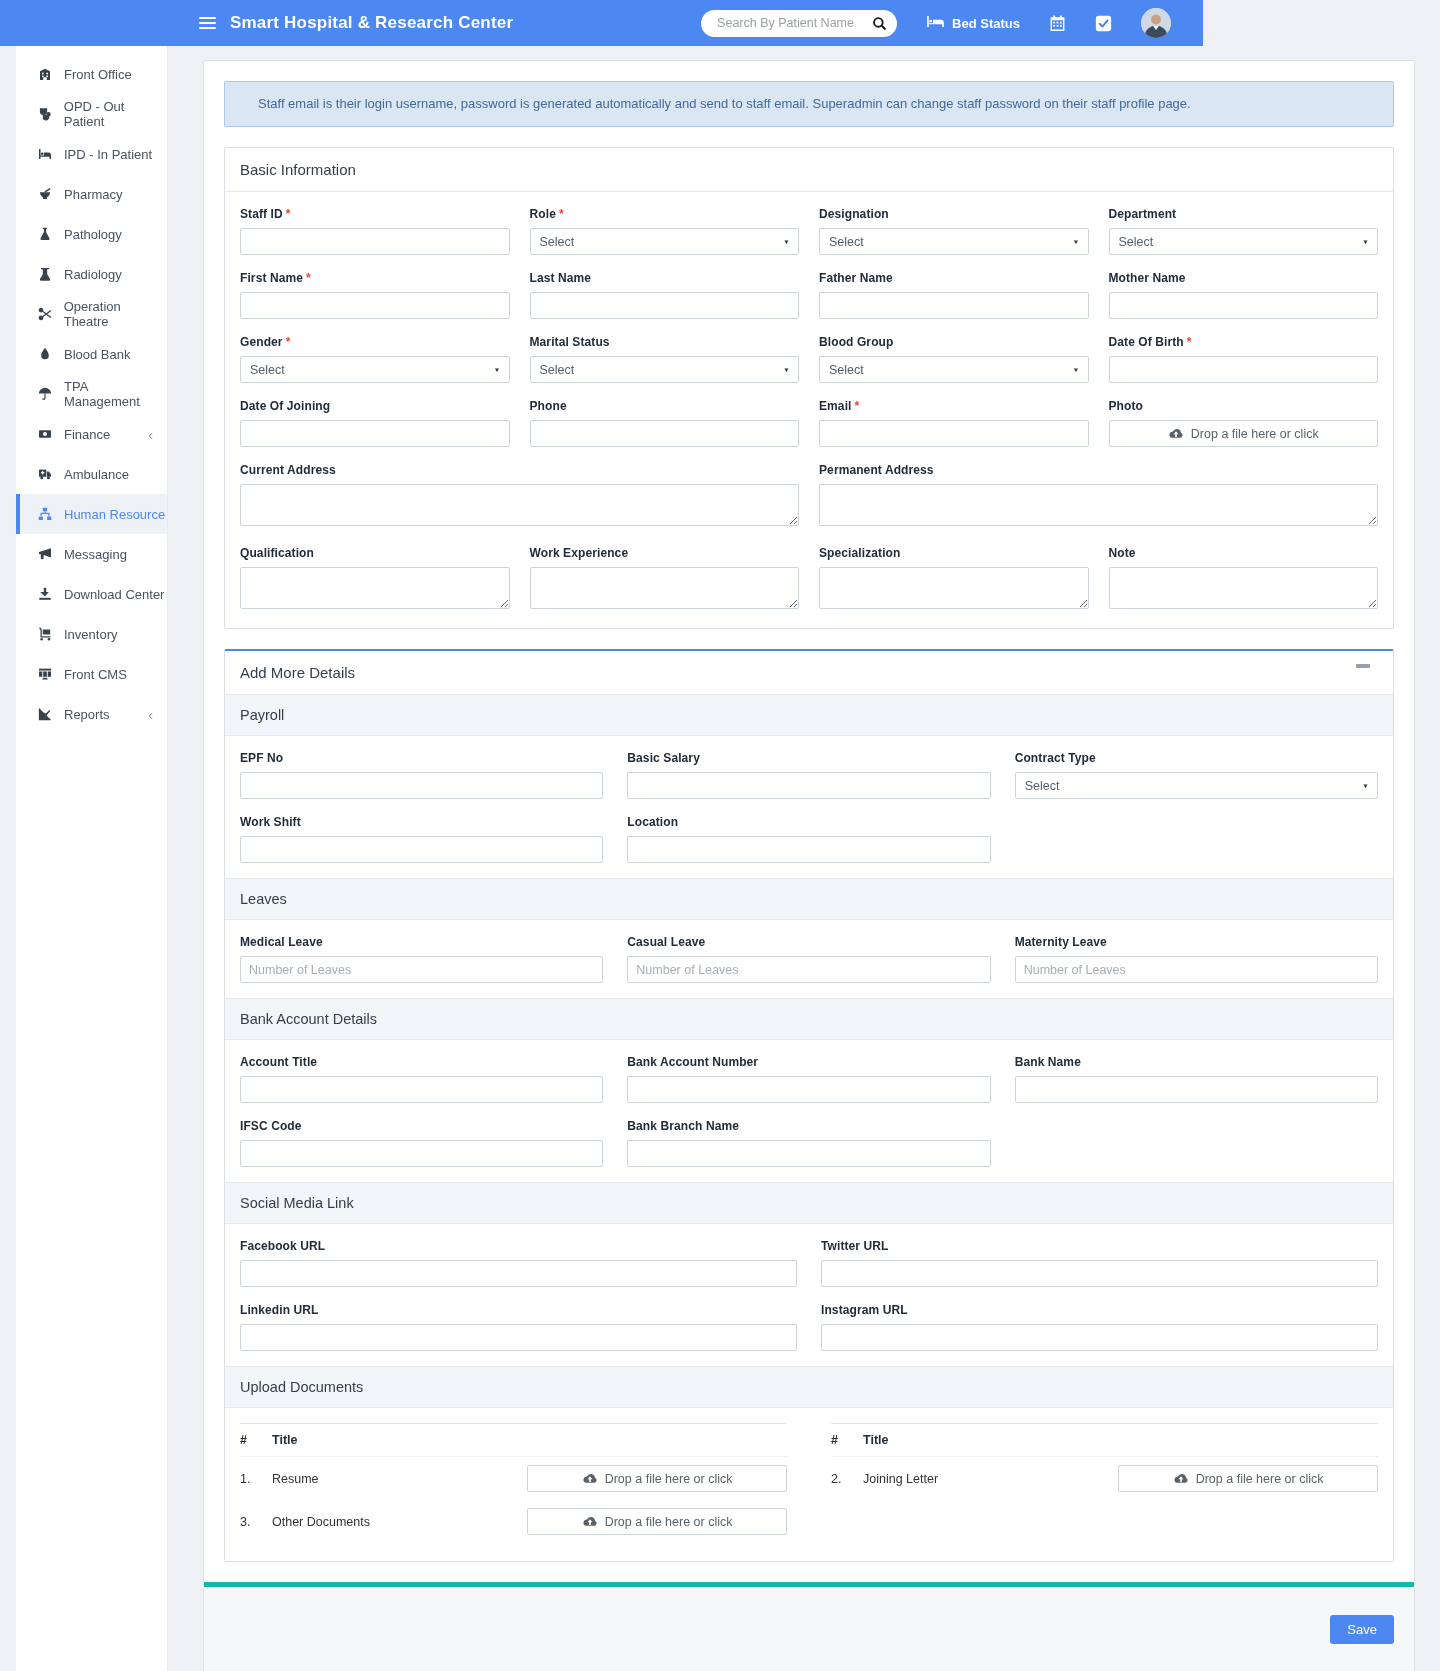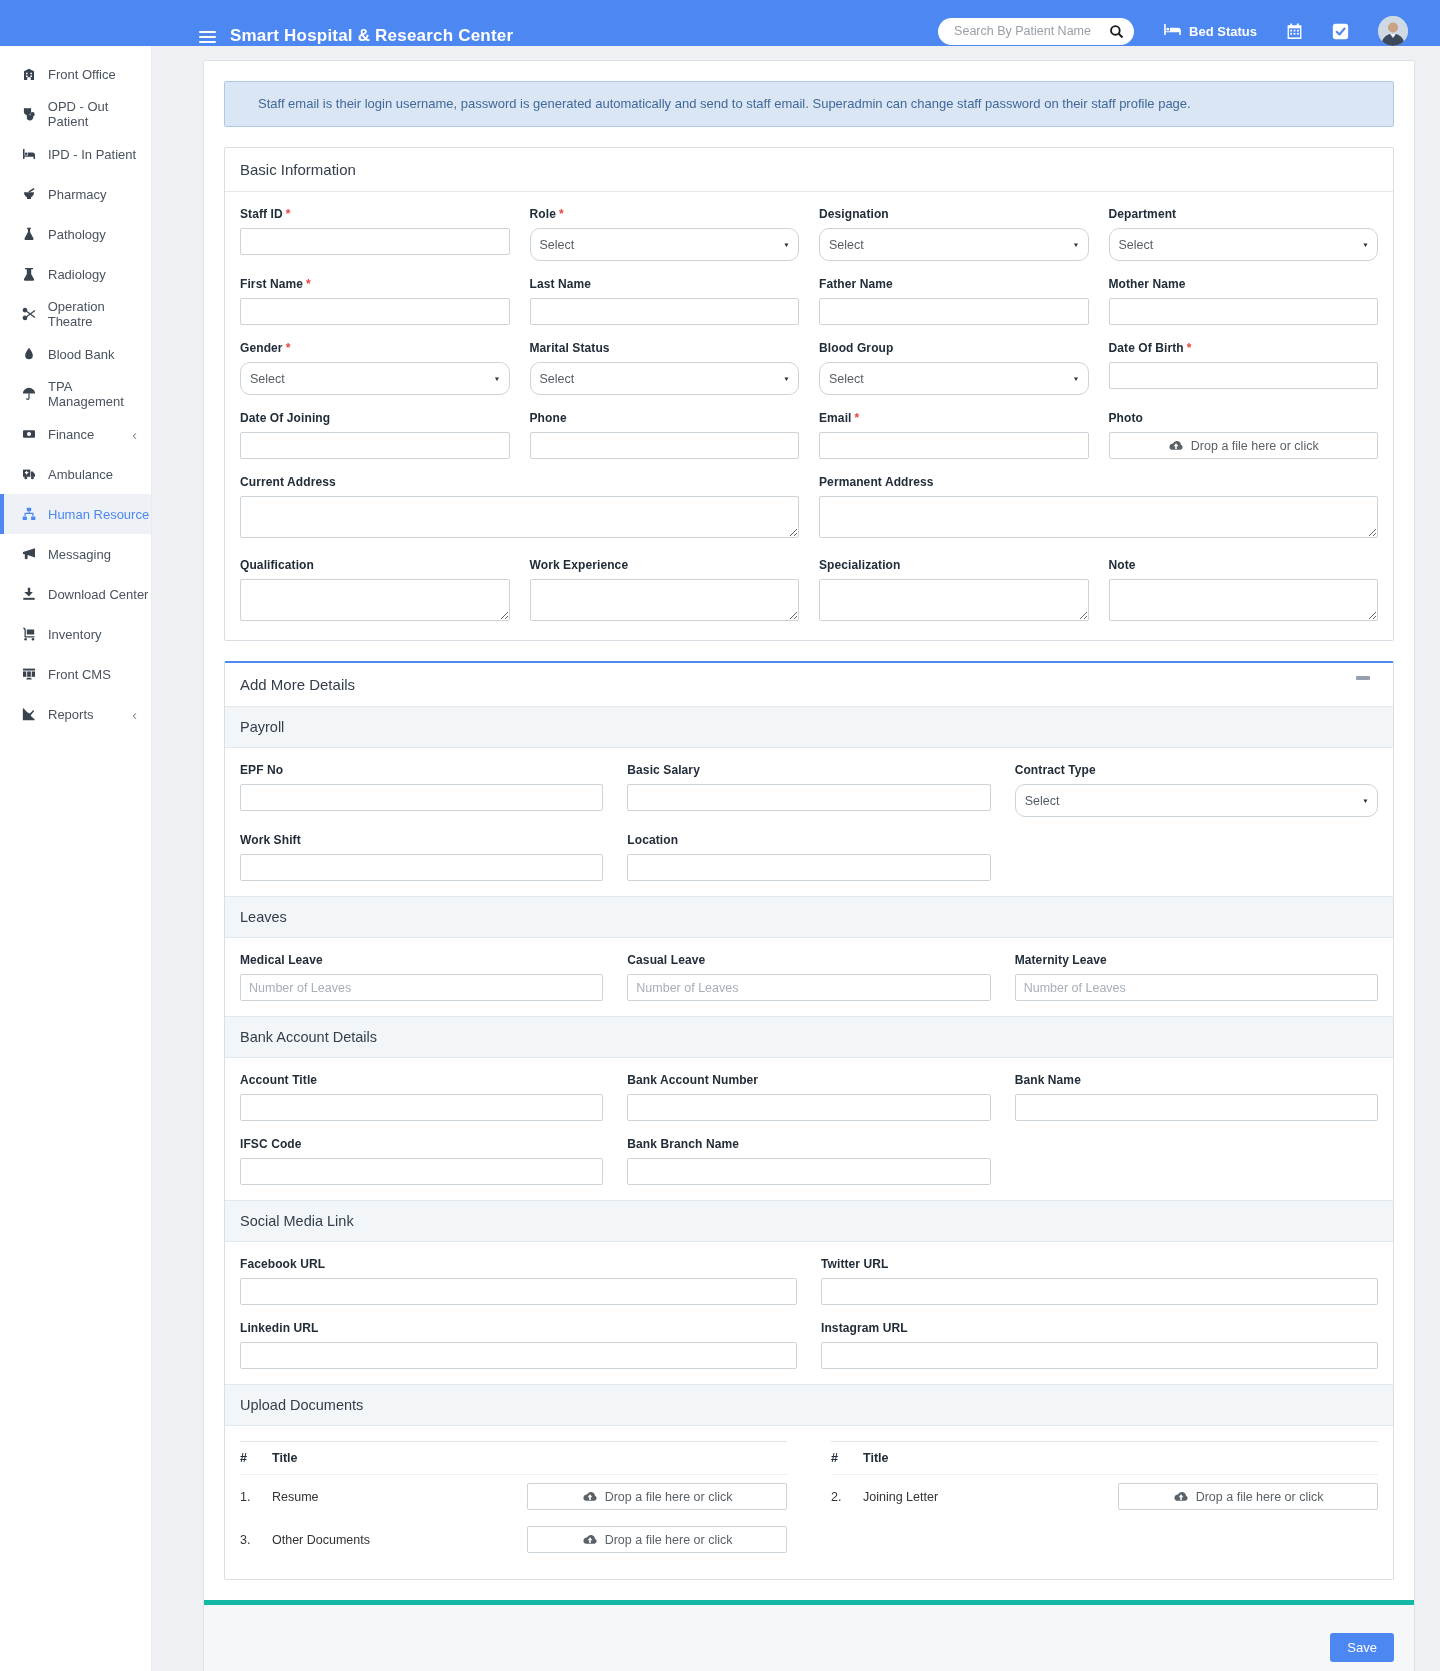--- a/index.html
+++ b/index.html
@@ -7,37 +7,37 @@
     --alert-bg:#dae6f3; --alert-border:#adc9e3; --alert-text:#41699c;
     --border:#d9dfe5; --input-border:#ccd3d9; --label:#222d3a;
     --muted:#5a6268; --ph:#a6aeb8;
   }
   *{box-sizing:border-box}
   html,body{margin:0;padding:0}
   body{width:1440px;height:1671px;overflow:hidden;position:relative;
        font-family:"Liberation Sans",sans-serif;background:#eef0f4;color:#333}
 
   
-  .topbar{position:absolute;top:0;left:0;width:1440px;height:46px;background:var(--accent);
-          display:flex;align-items:flex-end;z-index:20}
+  .topbar{position:absolute;top:0;left:0;width:1203px;height:46px;background:var(--accent);
+          display:flex;align-items:center;z-index:20}
   .hamburger{margin-left:199px;width:17px;cursor:pointer}
   .hamburger span{display:block;height:2px;background:#fff;margin:3px 0;border-radius:1px}
   .brand{color:#fff;font-size:17px;font-weight:bold;margin-left:14px;letter-spacing:.2px}
   .top-right{margin-left:auto;display:flex;align-items:center;gap:29px;padding-right:32px}
   .searchbox{width:196px;height:27px;background:#fff;border-radius:14px;display:flex;
              align-items:center;padding:0 10px 0 14px}
   .searchbox input{border:none;outline:none;flex:1;font-size:12.5px;font-family:"Liberation Sans",sans-serif;color:#737373;min-width:0}
   .searchbox input::placeholder{color:#9aa0a6}
   .sicon{display:flex;cursor:pointer}
   .bedstatus{display:flex;align-items:center;gap:7px;color:#fff;font-size:13px;font-weight:bold;cursor:pointer}
   .hicon{display:flex;cursor:pointer}
   .avatar{width:30px;height:30px;border-radius:50%;overflow:hidden;display:flex;cursor:pointer;background:#c9d6e2}
 
   
-  .sidebar{position:absolute;top:46px;left:0;bottom:0;width:151px;background:#fff;
+  .sidebar{position:absolute;top:46px;left:16px;bottom:0;width:151px;background:#fff;
            box-shadow:1px 0 0 #e7eaee;z-index:10}
   .sidebar ul{list-style:none;margin:8px 0 0;padding:0}
   .side-item{height:40px;display:flex;align-items:center;padding-left:17px;cursor:pointer;
              color:#49535e;font-size:13px;border-left:4px solid transparent}
   .side-item .sic{width:16px;height:14px;display:flex;align-items:center;justify-content:center;
                   margin-right:11px;color:#39434e}
   .side-item .sic svg{width:14px;height:14px;fill:currentColor}
   .side-item .chev{margin-left:auto;margin-right:14px;color:#8a929b;font-size:15px;line-height:1}
   .side-item.active{background:#eef2f6;border-left-color:var(--accent);color:var(--accent)}
   .side-item.active .sic{color:var(--accent)}
@@ -62,21 +62,21 @@
   .grid2{display:grid;grid-template-columns:repeat(2,1fr);column-gap:24px;row-gap:16px}
   .span2{grid-column:span 2}
 
   .flabel{font-size:12px;font-weight:bold;color:var(--label);margin-bottom:7px;letter-spacing:.1px}
   .req{color:#e8453c;margin-left:3px;font-weight:bold}
   .tin{width:100%;height:27px;border:1px solid var(--input-border);border-radius:2px;
        padding:0 8px;font-size:12.5px;font-family:"Liberation Sans",sans-serif;color:#333;outline:none}
   .tin::placeholder{color:var(--ph)}
   .tarea{width:100%;height:42px;border:1px solid var(--input-border);border-radius:2px;
          resize:both;font-family:"Liberation Sans",sans-serif;font-size:12.5px;padding:4px 8px;outline:none}
-  .sel{height:33px;border:1px solid var(--input-border);border-radius:10px;background:#fff;
+  .sel{height:27px;border:1px solid var(--input-border);border-radius:2px;background:#fff;
        display:flex;align-items:center;justify-content:space-between;padding:0 8px 0 9px;
        font-size:12.5px;color:#555e66;cursor:pointer}
   .caret{font-size:7px;color:#333;transform:scaleY(.9)}
   .dropzone{height:27px;border:1px solid var(--input-border);border-radius:2px;background:#fff;
             display:flex;align-items:center;justify-content:center;gap:7px;color:var(--muted);
             font-size:12.5px;cursor:pointer;white-space:nowrap}
   .dropzone svg{flex:none}
 
   .subbar{background:#f2f6f9;border-top:1px solid #e2e8ee;border-bottom:1px solid #e2e8ee;
           padding:12px 15px;font-size:14.5px;color:#333e4a}

